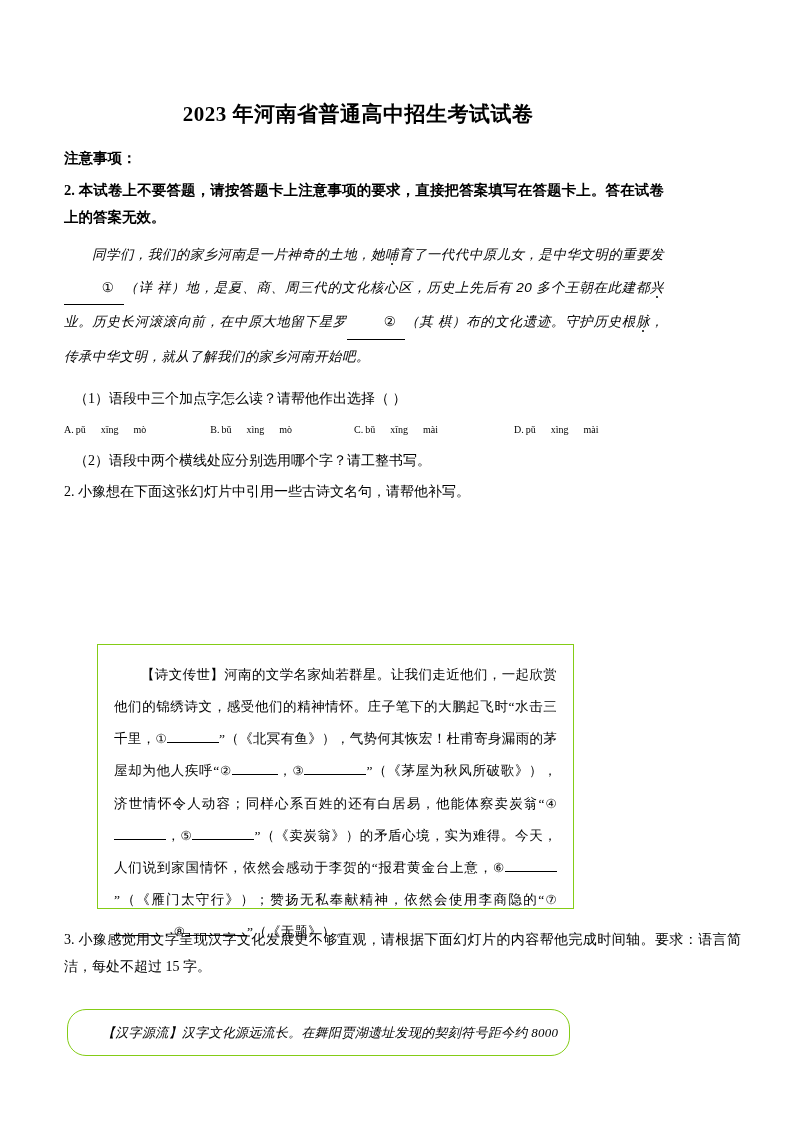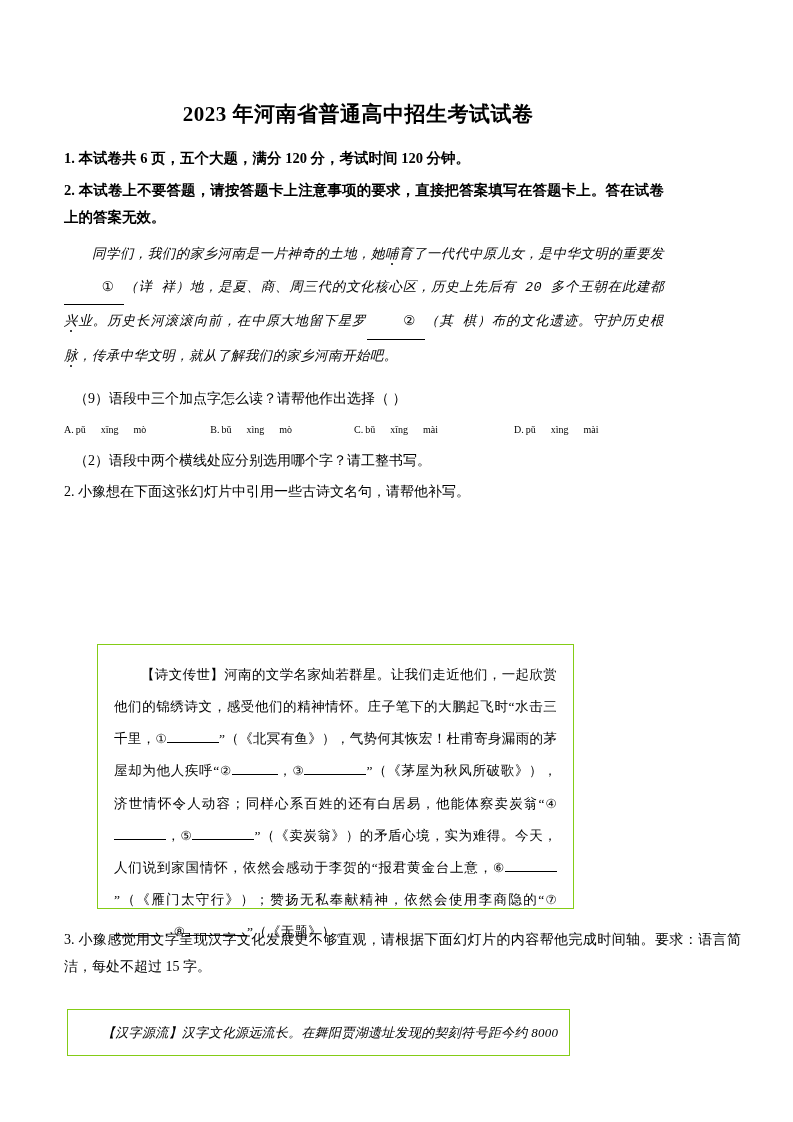--- a/index.html
+++ b/index.html
@@ -76,21 +76,21 @@
   .q-sub {
     font-size: 14px;
     line-height: 1.0;
     margin: 0;
     padding-top: 19px;
     padding-left: 10px;
   }
 
   
   .passage {
-    font-family: Liberation Mono, monospace;
+    font-family: Liberation Sans, sans-serif;
     font-style: italic;
     font-size: 13.5px;
     line-height: 2.45;
     margin: 0;
     padding-top: 8px;
     text-indent: 28px;
     text-align: justify;
     letter-spacing: 0.4px;
   }
 
@@ -155,20 +155,21 @@
     text-indent: 27px;
     margin: 0;
     letter-spacing: 0.2px;
   }
   #hanzi-box {
     left: 67px;
     top: 973px;
     width: 503px;
     height: 47px;
     padding: 0;
+    border-radius: 19px;
   }
   #hanzi-box .htext {
     font-family: "Liberation Serif", "DejaVu Serif", serif;
     font-style: italic;
     font-size: 13px;
     line-height: 45px;
     margin: 0;
     padding-left: 34px;
     letter-spacing: 0.3px;
     white-space: nowrap;
@@ -187,28 +188,28 @@
 </style>
 </head>
 <body>
 
 <div class="page">
 
   <h1 class="doc-title">2023 年河南省普通高中招生考试试卷</h1>
 
   <div class="content">
 
-    <p class="bold-line">1. 本试卷共 6 页，五个大题，满分 120 分，考试时间 120 分钟。</p>
+    <p class="bold-line">注意事项：</p>
     <p class="bold-para">2. 本试卷上不要答题，请按答题卡上注意事项的要求，直接把答案填写在答题卡上。答在试卷上的答案无效。</p>
 
 
 
     <p class="passage"><span>同学们，我们的家乡河南是一片神奇的土地，她</span><span class="emph">哺</span><span>育了一代代中原儿女，是中华文明的重要发</span><span class="blank-u w60">①</span><span>（详 祥）地，是夏、商、周三代的文化核心区，历史上先后有 20 多个王朝在此建都</span><span class="emph">兴</span><span>业。历史长河滚滚向前，在中原大地留下星罗</span><span class="blank-u w58">②</span><span>（其 棋）布的文化遗迹。守护历史根</span><span class="emph">脉</span><span>，传承中华文明，就从了解我们的家乡河南开始吧。</span></p>
 
-    <p class="q-sub">（9）语段中三个加点字怎么读？请帮他作出选择（      ）</p>
+    <p class="q-sub">（1）语段中三个加点字怎么读？请帮他作出选择（      ）</p>
 
     <div class="choices">
       <span class="choice"><span class="lbl">A.</span><span class="py">pǔ</span><span class="py">xīng</span><span>mò</span></span><span class="gap-a"></span><span class="choice"><span class="lbl">B.</span><span class="py">bǔ</span><span class="py">xìng</span><span>mò</span></span><span class="gap-b"></span><span class="choice"><span class="lbl">C.</span><span class="py">bǔ</span><span class="py">xīng</span><span>mài</span></span><span class="gap-c"></span><span class="choice"><span class="lbl">D.</span><span class="py">pǔ</span><span class="py">xìng</span><span>mài</span></span>
     </div>
 
     <p class="q-sub">（2）语段中两个横线处应分别选用哪个字？请工整书写。</p>
 
     <p class="q-line tight">2. 小豫想在下面这张幻灯片中引用一些古诗文名句，请帮他补写。</p>
   </div>
 

